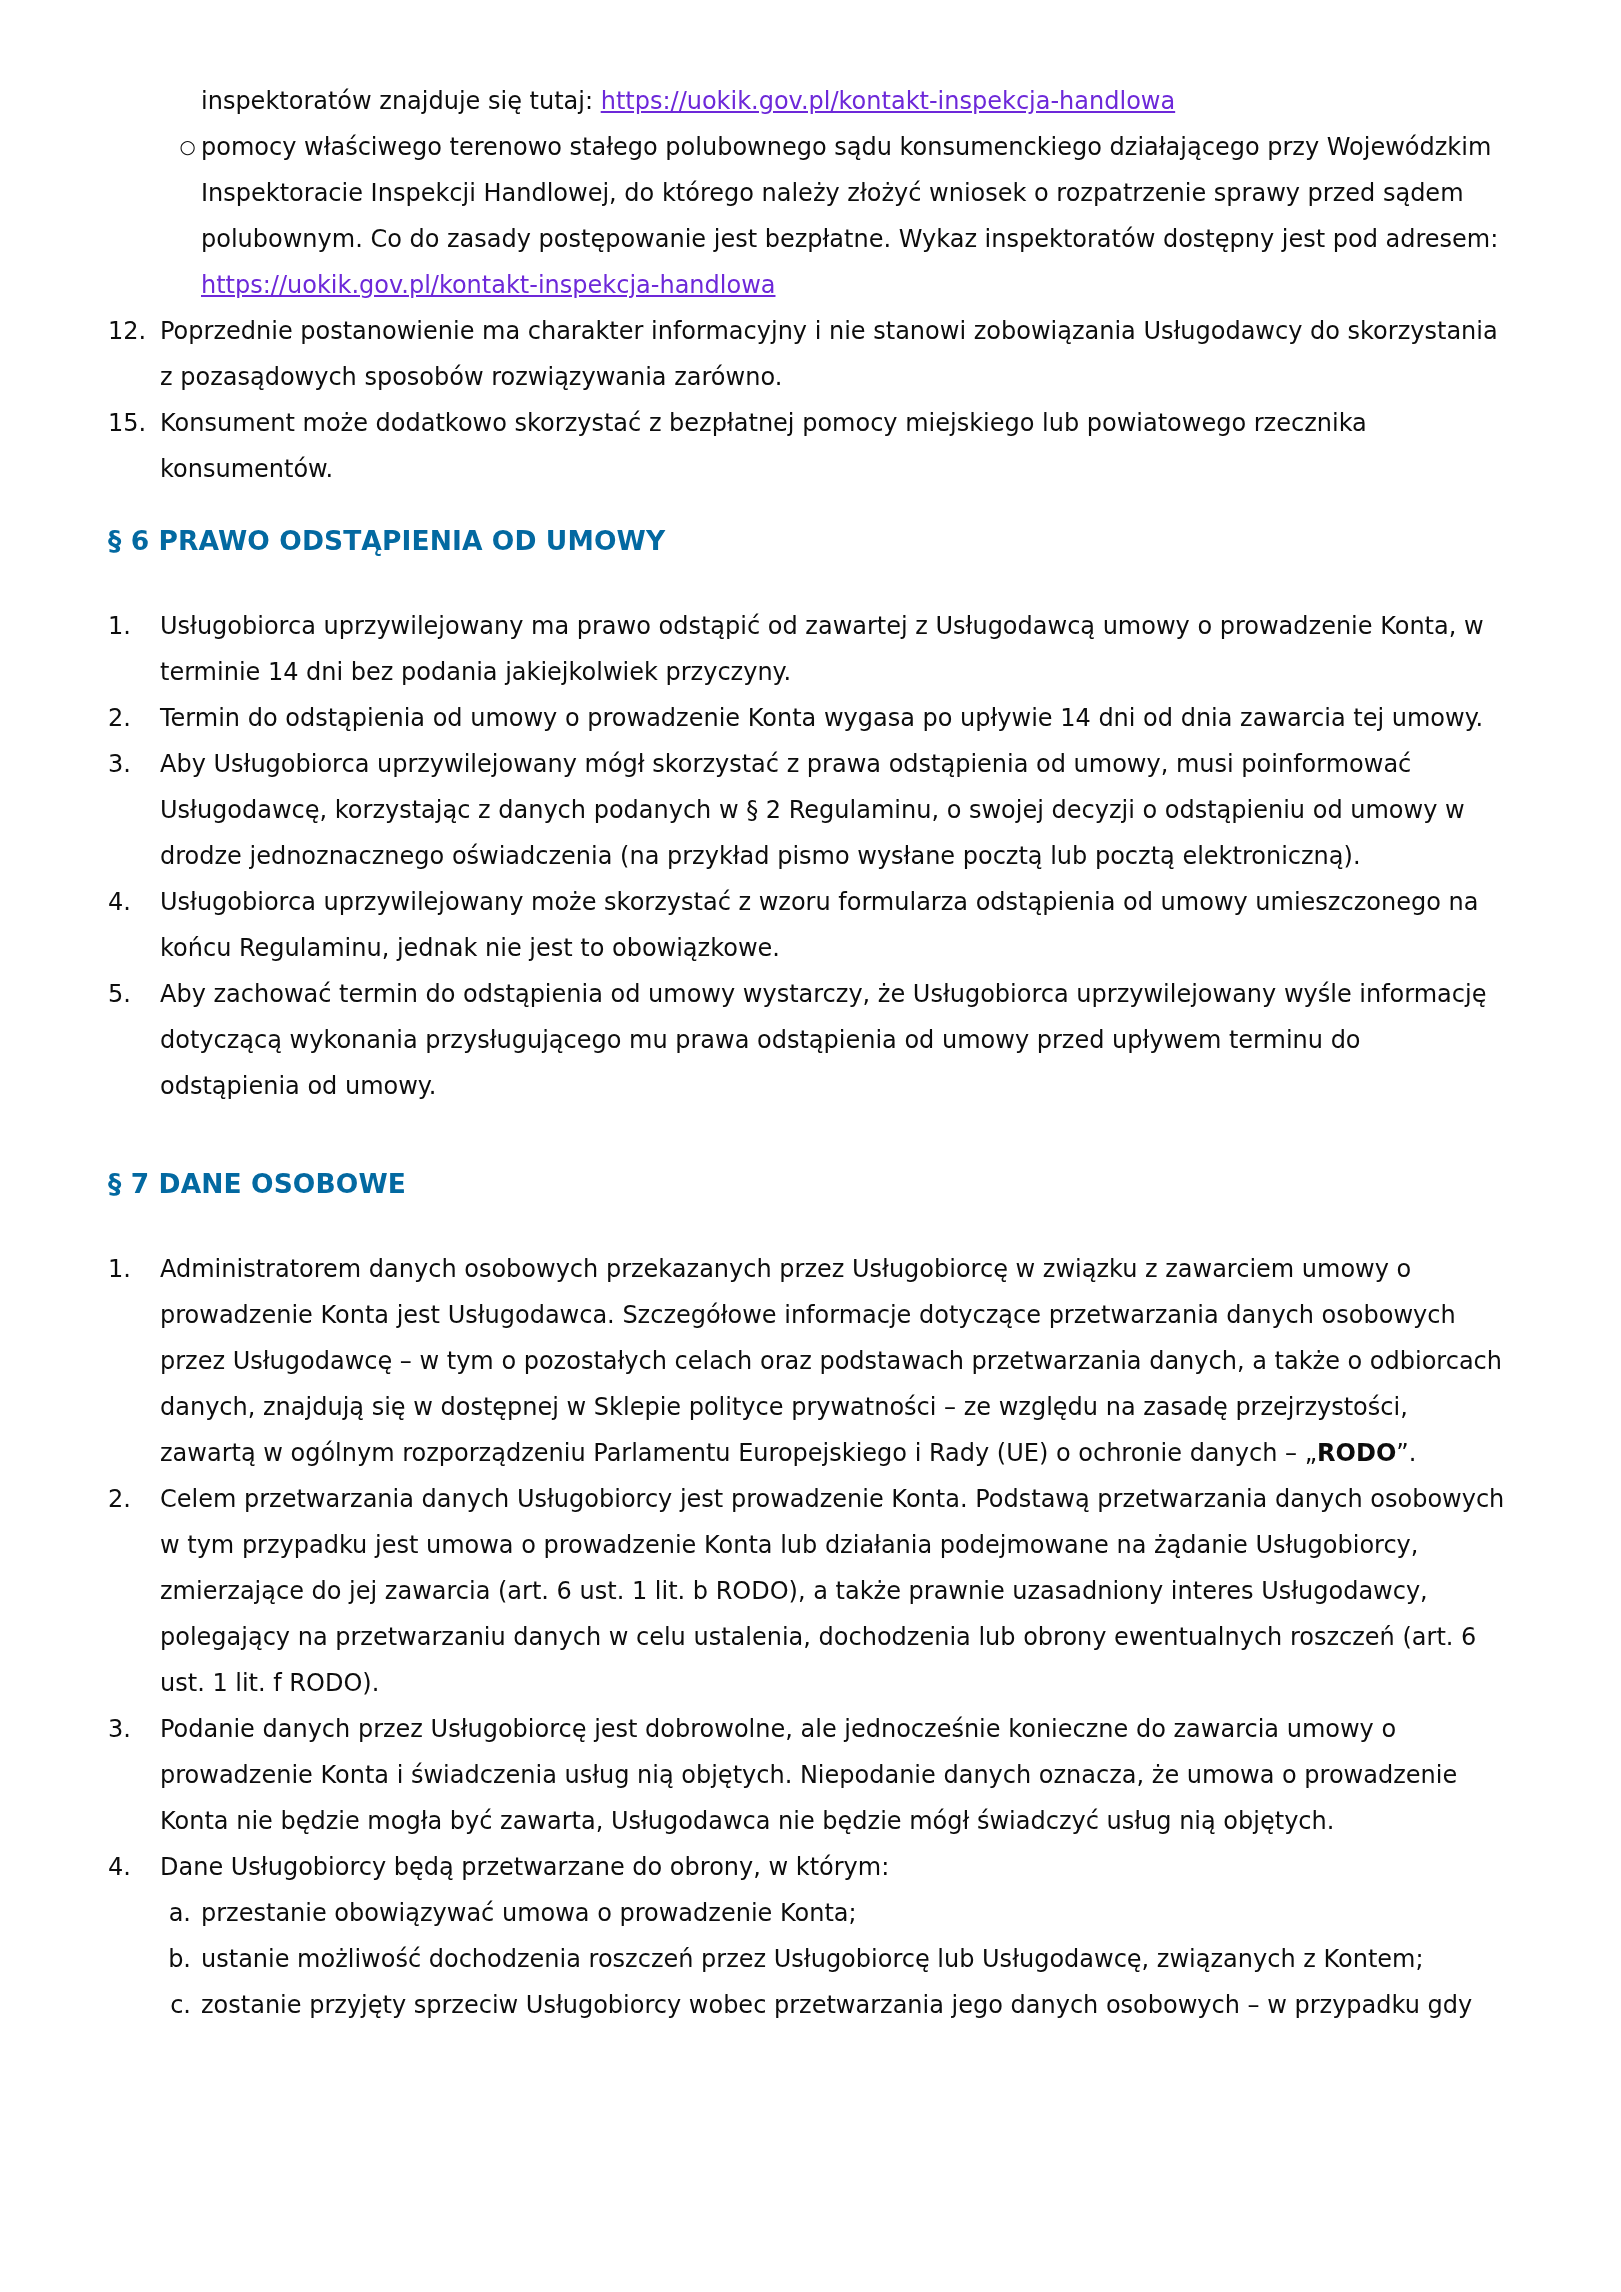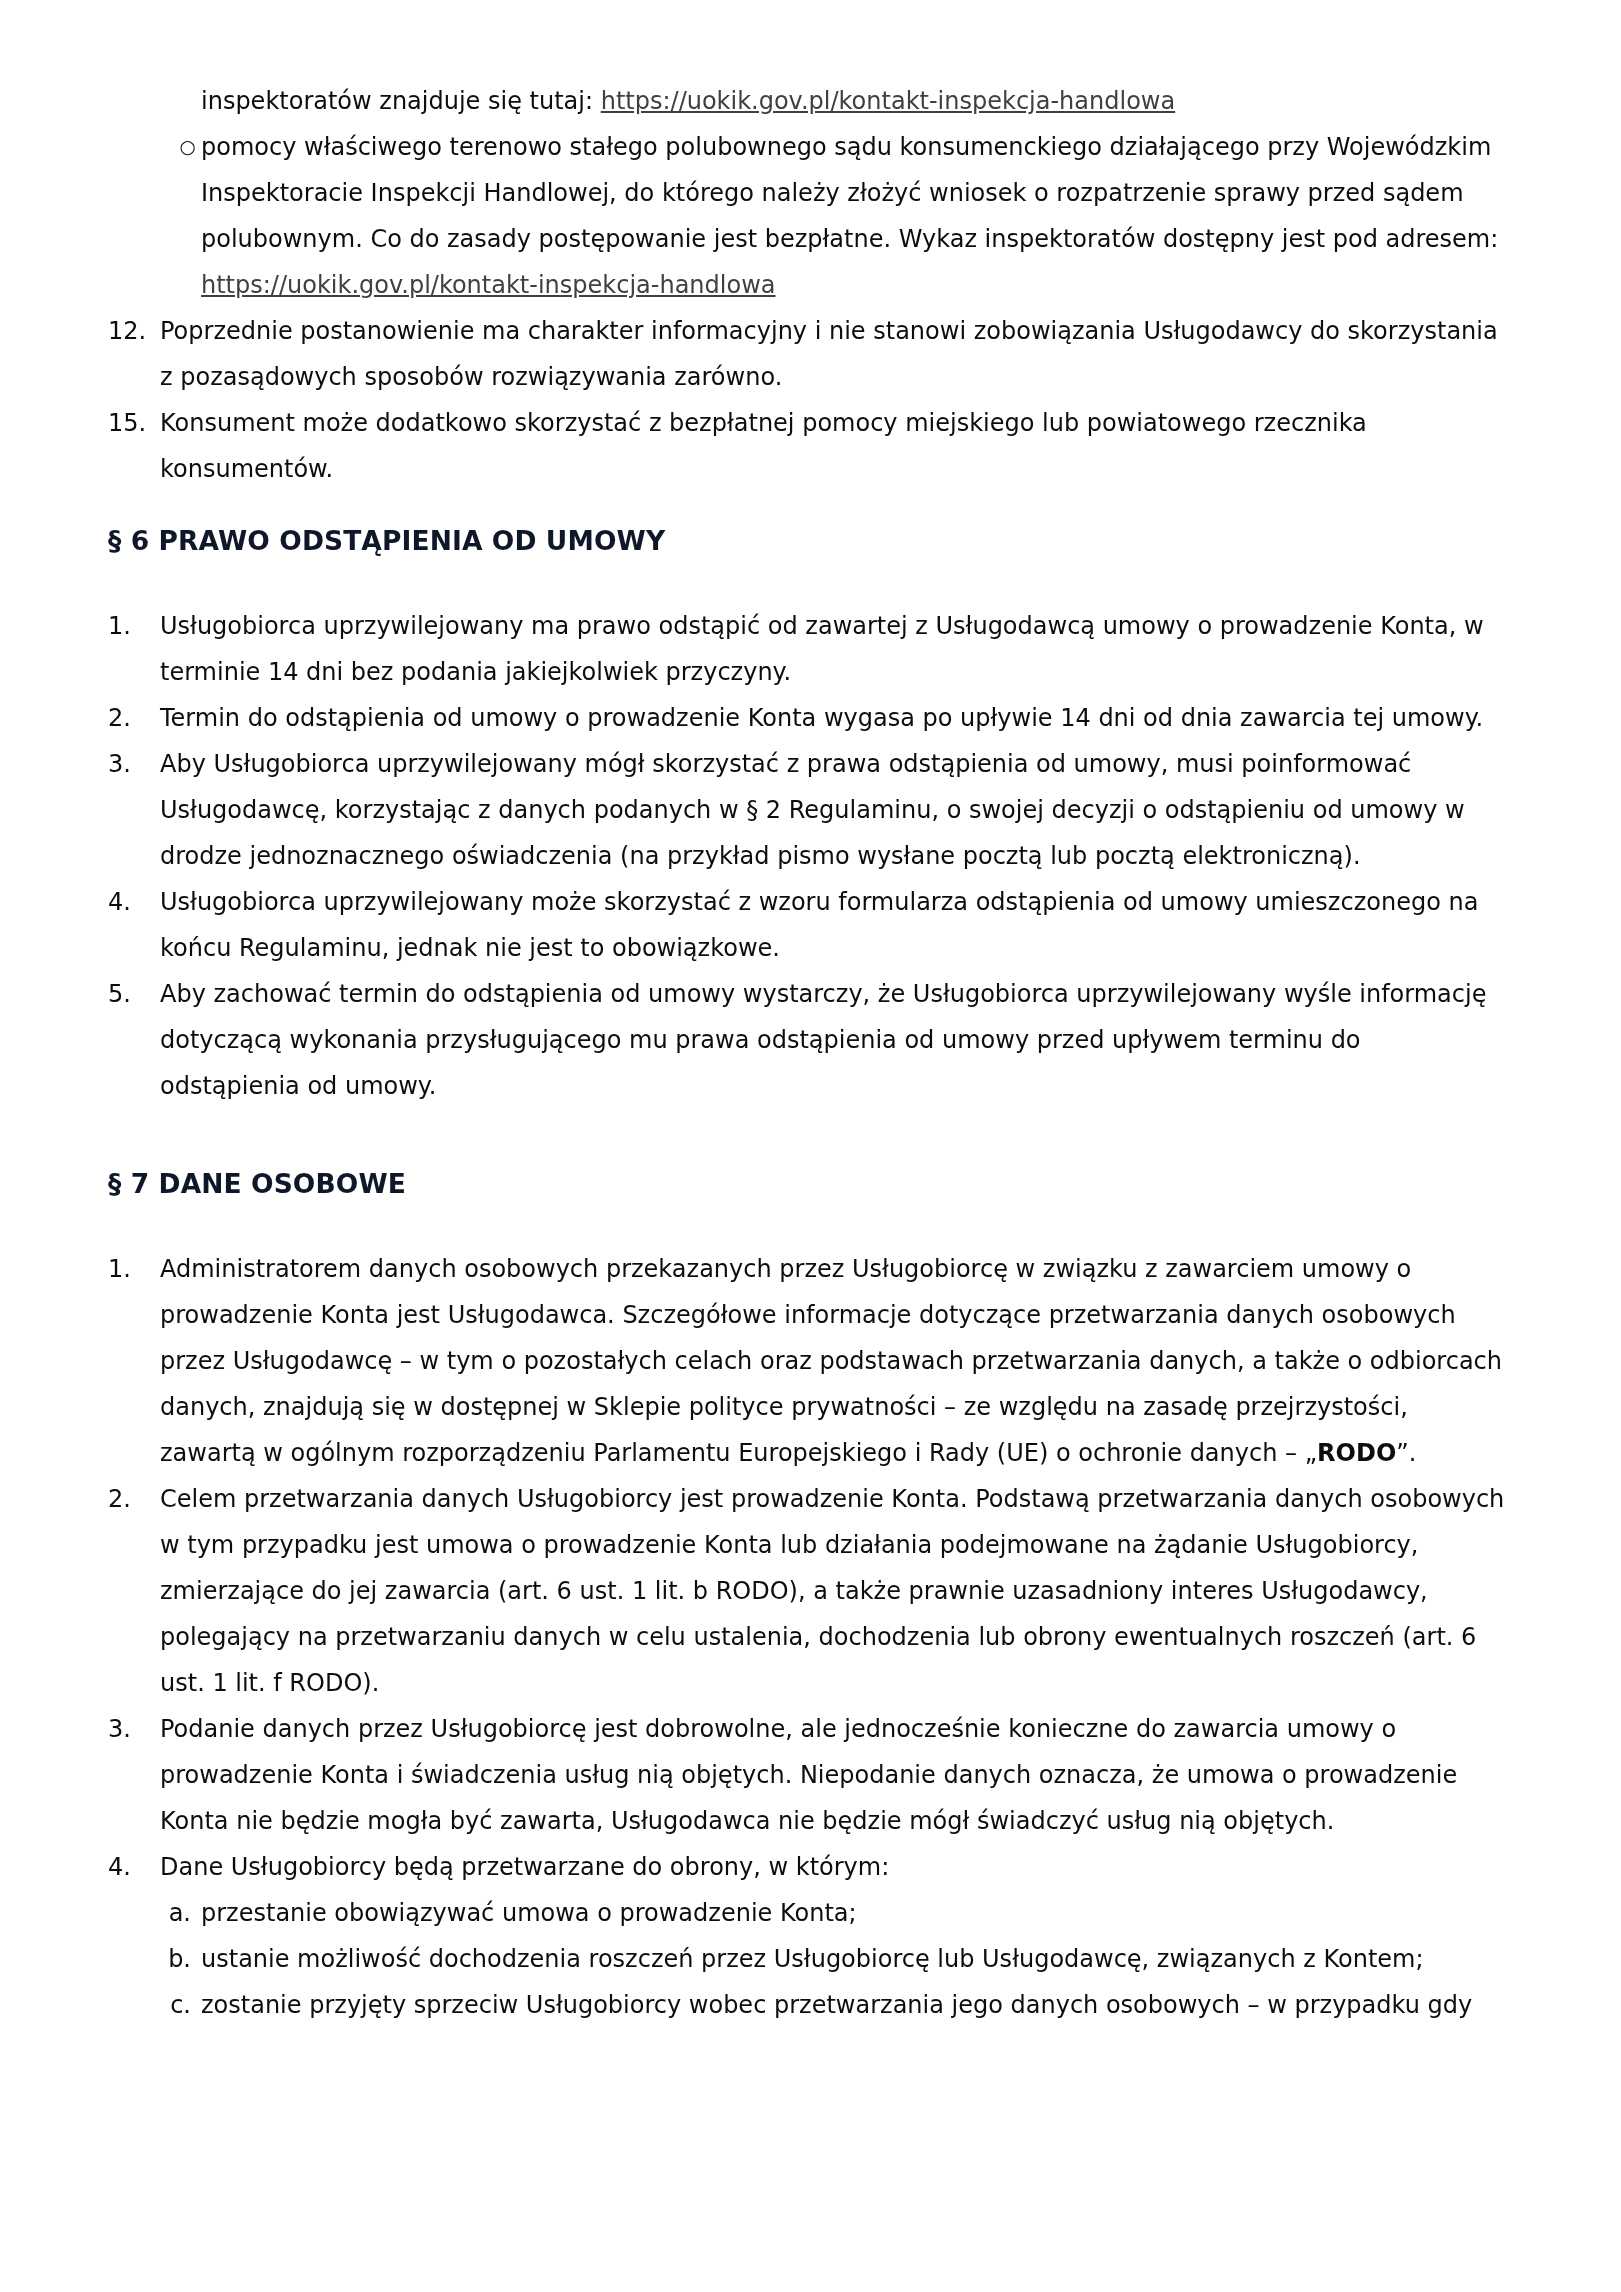--- a/index.html
+++ b/index.html
@@ -93,28 +93,28 @@
     white-space: nowrap;
   }
 
   h2.section-heading {
     font-size: 26.5px;
     font-weight: bold;
     line-height: 39px;
     margin: 29px 0 0 0;
     padding: 0;
     letter-spacing: 0.1px;
-    color: #0f172a;
+    color: #0369a1;
   }
 
   .after-heading-gap { height: 43px; }
   .before-heading-gap { height: 25.5px; }
 
   a.doclink {
-    color: #404040;
+    color: #6d28d9;
     text-decoration: underline;
     word-break: break-word;
   }
   strong.b { font-weight: bold; }
 </style>
 </head>
 <body>
 
 <div class="page">
 

